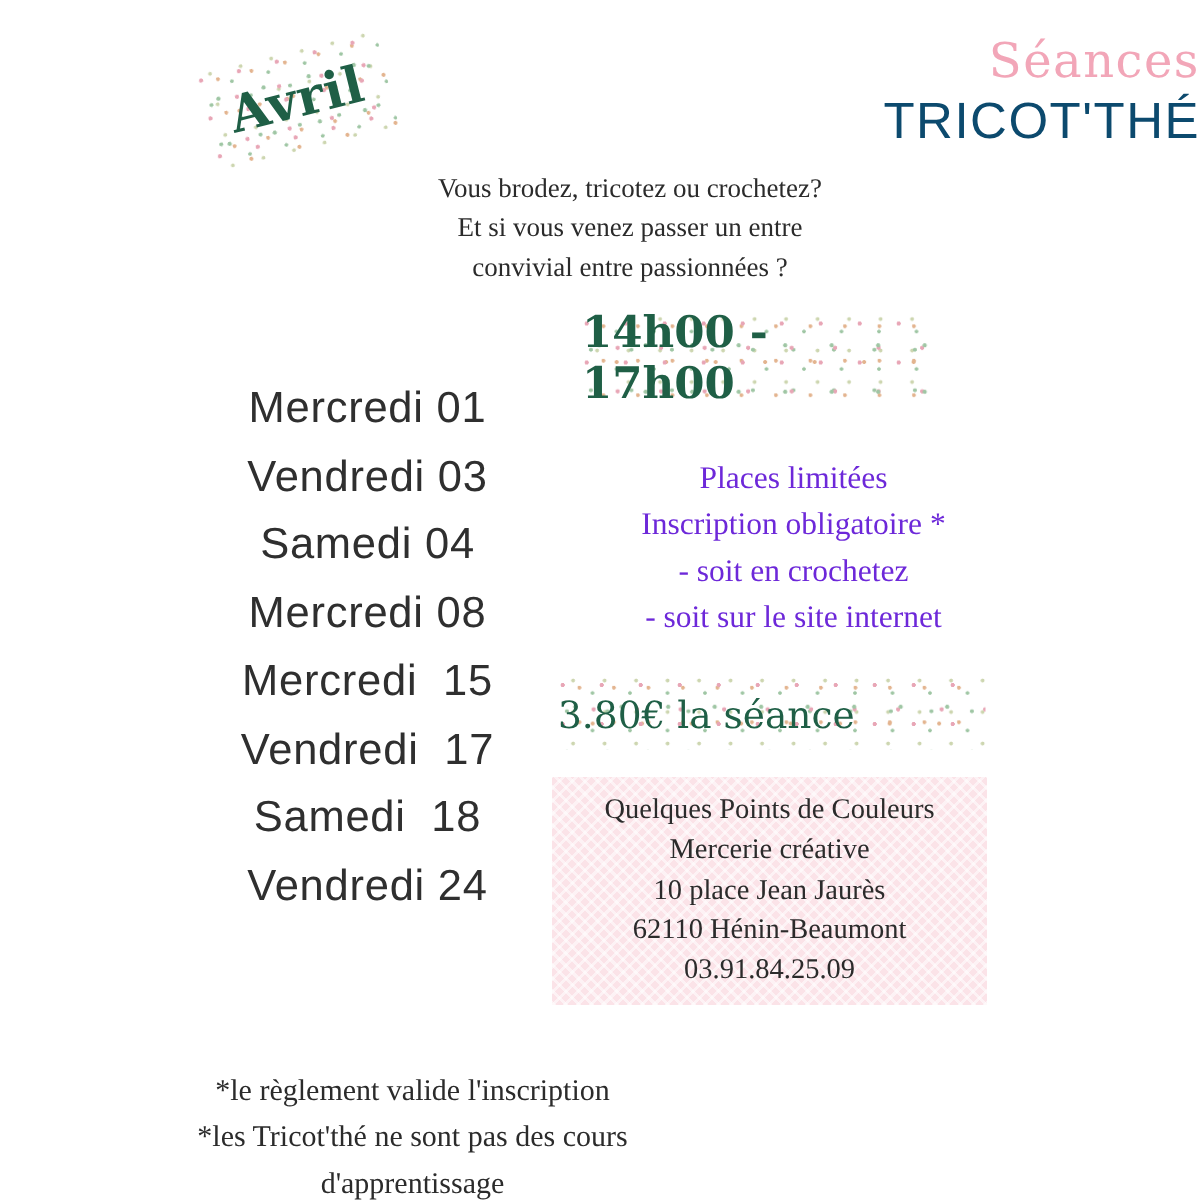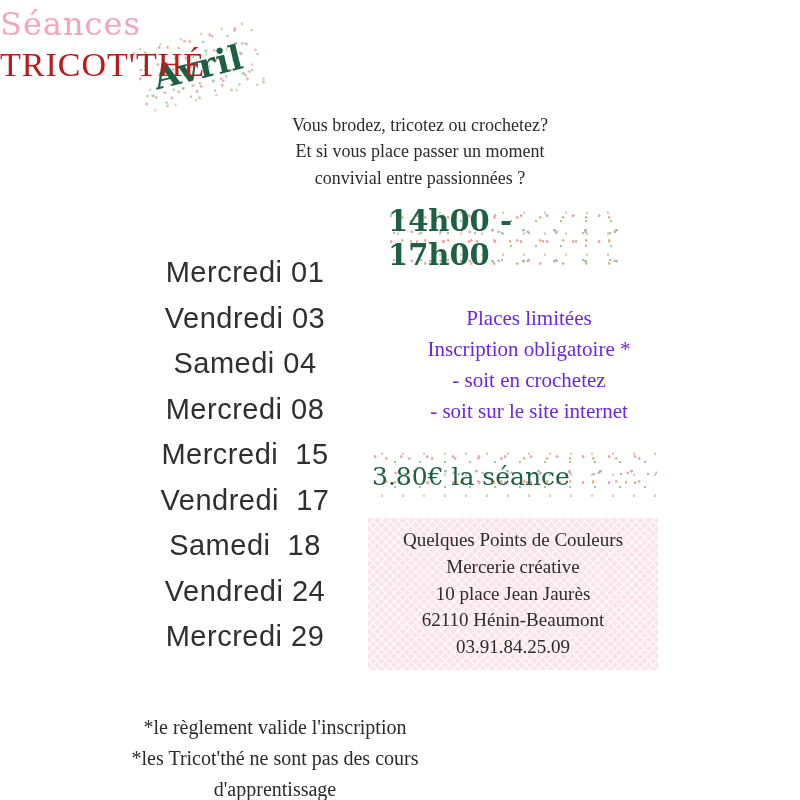--- a/index.html
+++ b/index.html
@@ -53,34 +53,34 @@
     font-weight: bold;
     color: #1f5f46;
     letter-spacing: 0.5px;
   }
 
   
   .title-block {
     position: absolute;
     left: 0;
     right: 0;
-    top: 6px;
-    text-align: left;
+    top: 22px;
+    text-align: right;
   }
   .title-line1 {
     font-family: "DejaVu Serif", serif;
     font-size: 32px;
     color: #f2a6b8;
     letter-spacing: 1px;
     line-height: 1.15;
   }
   .title-line2 {
-    font-family: Liberation Serif, serif;
+    font-family: Liberation Sans, sans-serif;
     font-size: 34px;
-    color: #b91c1c;
+    color: #0c4a6e;
     letter-spacing: 1px;
     line-height: 1.2;
     margin-top: 2px;
   }
 
   
   .intro {
     position: absolute;
     left: 200px;
     width: 440px;
@@ -200,38 +200,37 @@
     <span class="month-text">Avril</span>
   </div>
 
   <div class="title-block">
     <div class="title-line1">Séances</div>
     <div class="title-line2">TRICOT'THÉ</div>
   </div>
 
   <div class="intro">
     <div>Vous brodez, tricotez ou crochetez?</div>
-    <div>Et si vous place passer un moment</div>
+    <div>Et si vous venez passer un entre</div>
     <div>convivial entre passionnées ?</div>
   </div>
 
   <div class="hours-box speckle">
     <span class="hours-text">14h00 - 17h00</span>
   </div>
 
   <div class="dates">
     <div class="date-item">Mercredi 01</div>
     <div class="date-item">Vendredi 03</div>
     <div class="date-item">Samedi 04</div>
     <div class="date-item">Mercredi 08</div>
     <div class="date-item">Mercredi  15</div>
     <div class="date-item">Vendredi  17</div>
     <div class="date-item">Samedi  18</div>
     <div class="date-item">Vendredi 24</div>
-    <div class="date-item">Mercredi 29</div>
   </div>
 
   <div class="info">
     <div>Places limitées</div>
     <div>Inscription obligatoire *</div>
     <div>- soit en crochetez</div>
     <div>- soit sur le site internet</div>
   </div>
 
   <div class="price-box speckle">

